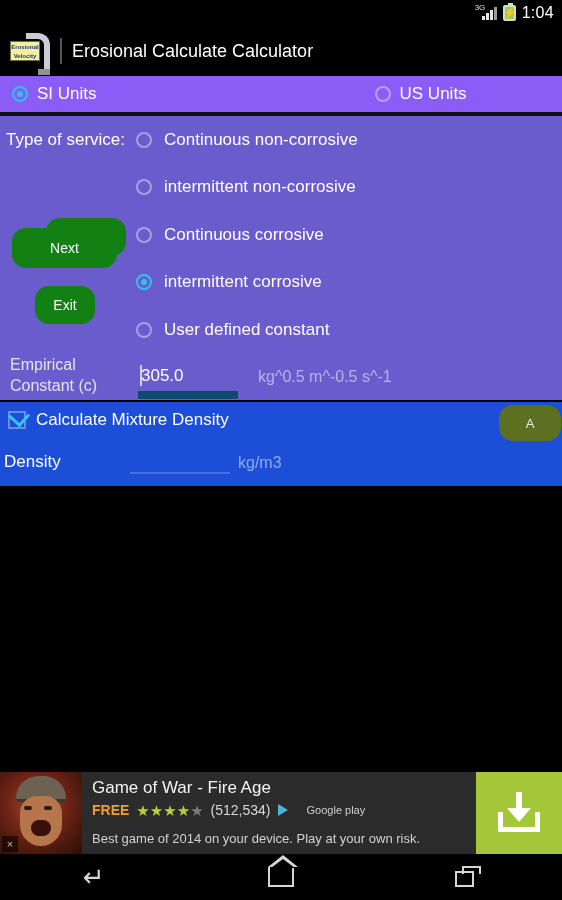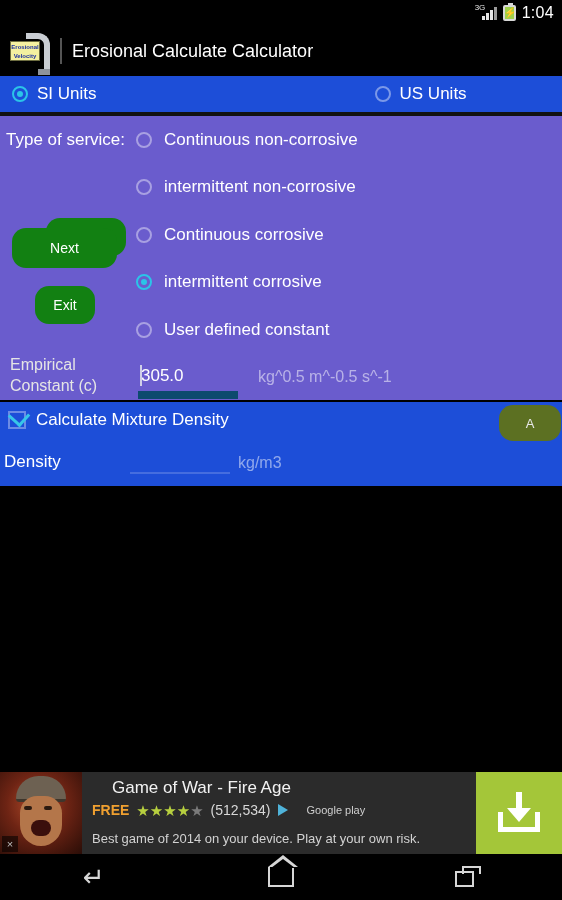--- a/index.html
+++ b/index.html
@@ -56,21 +56,21 @@
     background: #f4f0a0; border: 1px solid #6d6d40;
     font-size: 6px; line-height: 9px; color: #1b2f9e; font-weight: bold;
     text-align: center; padding-top: 1px; overflow: hidden;
   }
   .title-sep { width: 2px; height: 26px; background: #555; }
   .title-text { color: #fff; font-size: 18px; }
 
   
   .unitsbar {
     position: absolute; left: 0; top: 76px; width: 562px; height: 36px;
-    background: #1d4ed8; display: flex; 
+    background: #8b5cf6; display: flex; 
   }
   .unitsbar .opt { display: flex; align-items: center; gap: 9px; }
   .unitsbar .opt.si { margin-left: 12px; }
   .unitsbar .opt.us { margin-left: 278px; }
   .unitsbar .lbl { color: #fff; font-size: 17px; }
   .divider-dark { position: absolute; left:0; top: 112px; width: 562px; height: 4px; background: #111; }
 
   
   .radio { width: 16px; height: 16px; border-radius: 50%; position: relative; flex: 0 0 auto; }
   .radio.off { border: 2px solid rgba(255,255,255,.42); }
@@ -169,21 +169,21 @@
   .ad-icon .eyeL, .ad-icon .eyeR {
     position:absolute; top:34px; width:8px; height:4px; background:#2c1a10; border-radius:2px;
   }
   .ad-icon .eyeL { left:24px; } .ad-icon .eyeR { left:44px; }
   .ad-close {
     position: absolute; left: 2px; bottom: 2px; width: 16px; height: 16px;
     background: rgba(0,0,0,.55); color: #bdbdbd; font-size: 11px;
     display: flex; align-items: center; justify-content: center; cursor: pointer;
   }
   .ad-body { flex: 1; padding: 6px 0 0 10px; position: relative; }
-  .ad-title { color: #f2f2f2; font-size: 17px; margin-left: 20px; }
+  .ad-title { color: #f2f2f2; font-size: 17px; }
   .ad-meta { display: flex; align-items: center; gap: 7px; margin-top: 4px; }
   .ad-free { color: #f0a030; font-size: 14px; font-weight: bold; }
   .ad-stars { font-size: 15px; letter-spacing: 0px; line-height: 15px; }
   .ad-stars .on { color: #b7cf3f; } .ad-stars .off { color: #7a7a7a; }
   .ad-count { color: #d8d8d8; font-size: 14px; }
   .gp { display: flex; align-items: center; gap: 19px; }
   .gp-tri {
     width: 0; height: 0; border-left: 10px solid #4fb3d9;
     border-top: 6px solid transparent; border-bottom: 6px solid transparent;
   }

